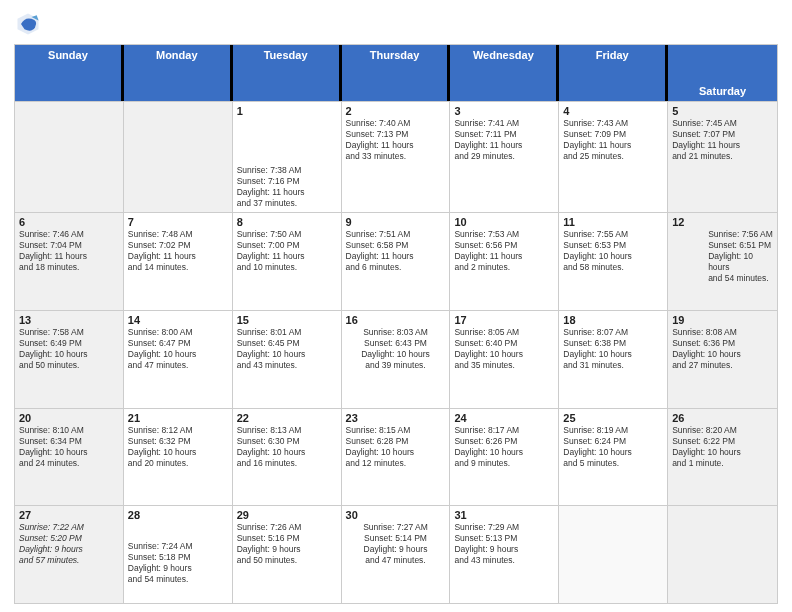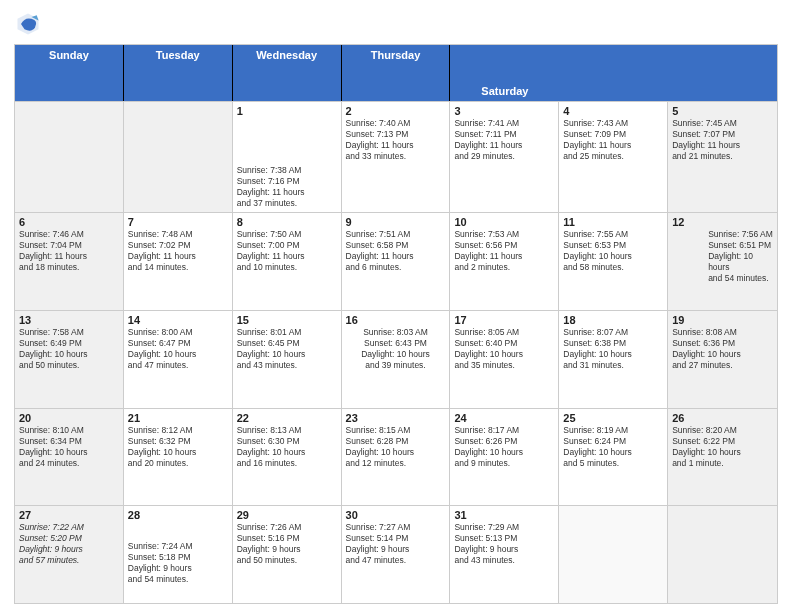--- a/index.html
+++ b/index.html
@@ -66,21 +66,21 @@
       display: grid;
       grid-template-columns: repeat(7, 1fr);
       background: #3a6fc4;
     }
     .cal-header-cell {
       color: #fff;
       font-size: 11px;
       font-weight: bold;
       text-align: center;
       padding: 4px 2px;
-      border-right: 1px solid #000000;
+      border-right: 3px solid #000000;
     }
     .cal-header-cell:last-child { border-right: none; margin-top: 36px; }
     .cal-body {
       flex: 1;
       display: flex;
       flex-direction: column;
     }
     .cal-row {
       display: grid;
       grid-template-columns: repeat(7, 1fr);
@@ -131,23 +131,25 @@
     </div>
     <div class="title-block">
       <h1></h1>
       <h2></h2>
     </div>
   </div>
 
   <div class="calendar">
     <div class="cal-header-row">
     <div class="cal-header-cell">Sunday</div>
+        <div class="cal-header-cell">Monday</div>
         <div class="cal-header-cell">Tuesday</div>
+        <div class="cal-header-cell">Thursday</div>
         <div class="cal-header-cell">Wednesday</div>
-        <div class="cal-header-cell">Thursday</div>
+        <div class="cal-header-cell">Friday</div>
         <div class="cal-header-cell">Saturday</div>
       </div>
     <div class="cal-body">
     <div class="cal-row">
           <div class="cal-cell shaded empty"></div>
           <div class="cal-cell shaded empty"></div>
           <div class="cal-cell">
             <span class="day-num">1</span>
             <div class="cell-text" style="white-space: pre-line; margin-top: 48px;">Sunrise: 7:38 AM
 Sunset: 7:16 PM
@@ -353,21 +355,21 @@
           </div>
           <div class="cal-cell">
             <span class="day-num">29</span>
             <div class="cell-text" style="white-space: pre-line;">Sunrise: 7:26 AM
 Sunset: 5:16 PM
 Daylight: 9 hours
 and 50 minutes.</div>
           </div>
           <div class="cal-cell">
             <span class="day-num">30</span>
-            <div class="cell-text" style="white-space: pre-line;">Sunrise: 7:27 AM
+            <div class="cell-text" style="white-space: pre-line; text-align: center;">Sunrise: 7:27 AM
 Sunset: 5:14 PM
 Daylight: 9 hours
 and 47 minutes.</div>
           </div>
           <div class="cal-cell">
             <span class="day-num">31</span>
             <div class="cell-text" style="white-space: pre-line;">Sunrise: 7:29 AM
 Sunset: 5:13 PM
 Daylight: 9 hours
 and 43 minutes.</div>

